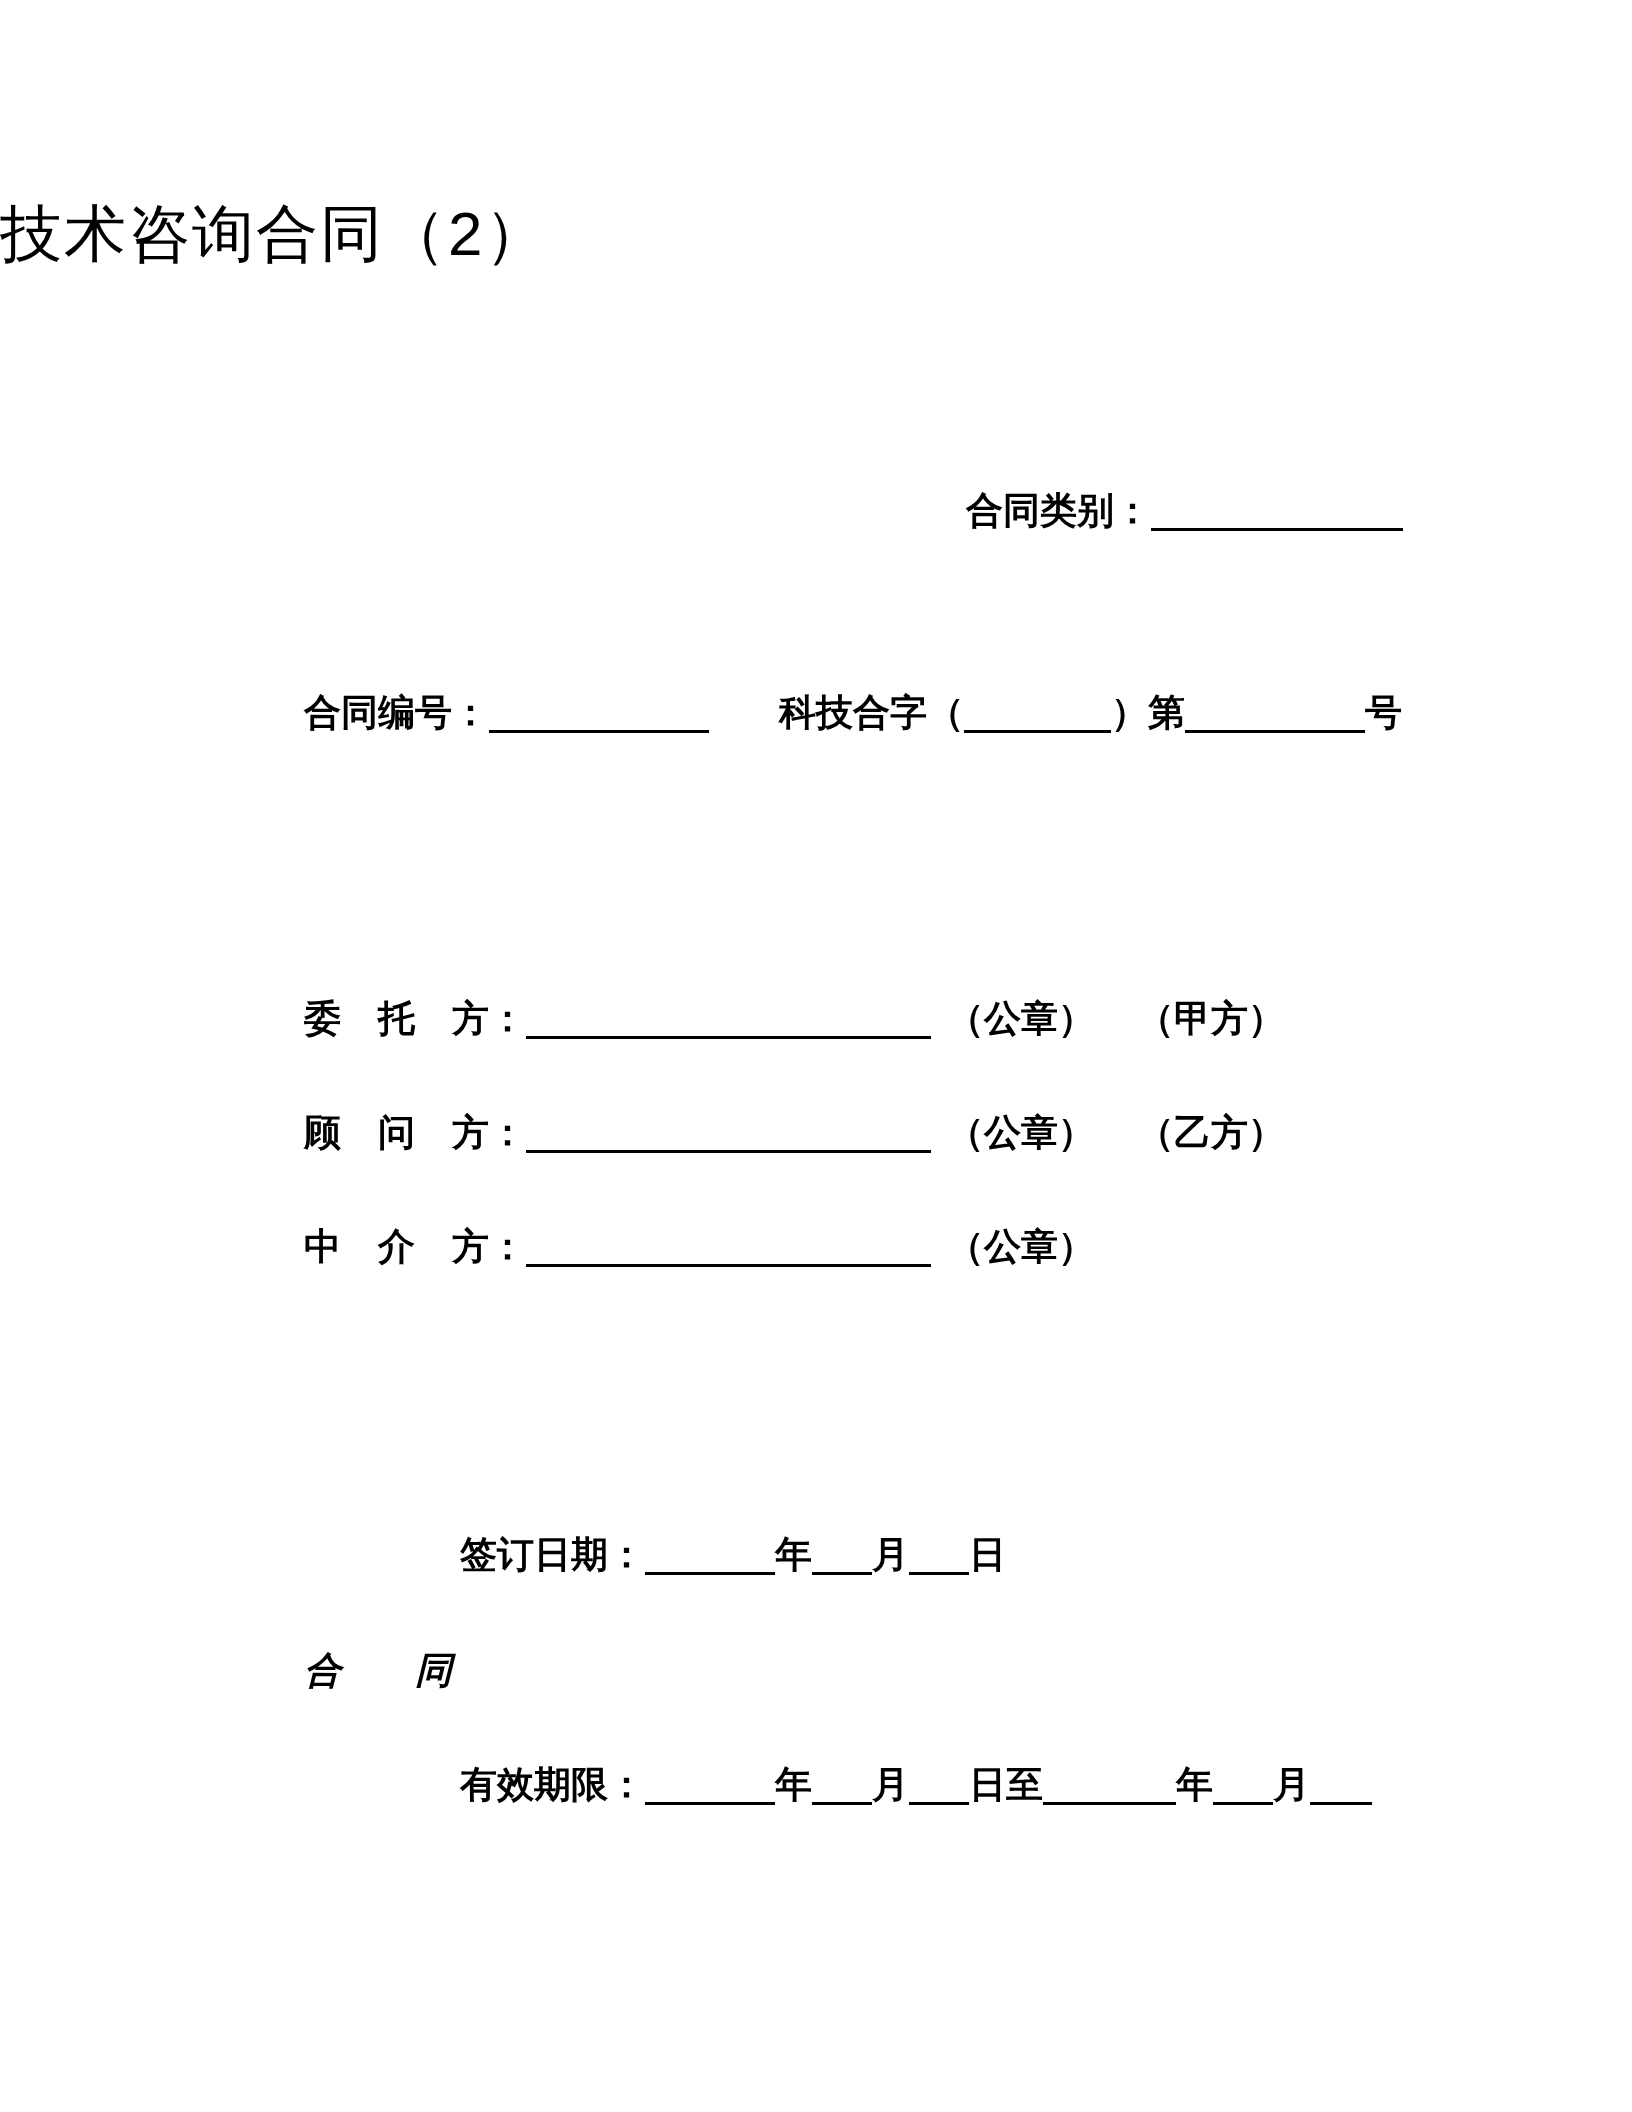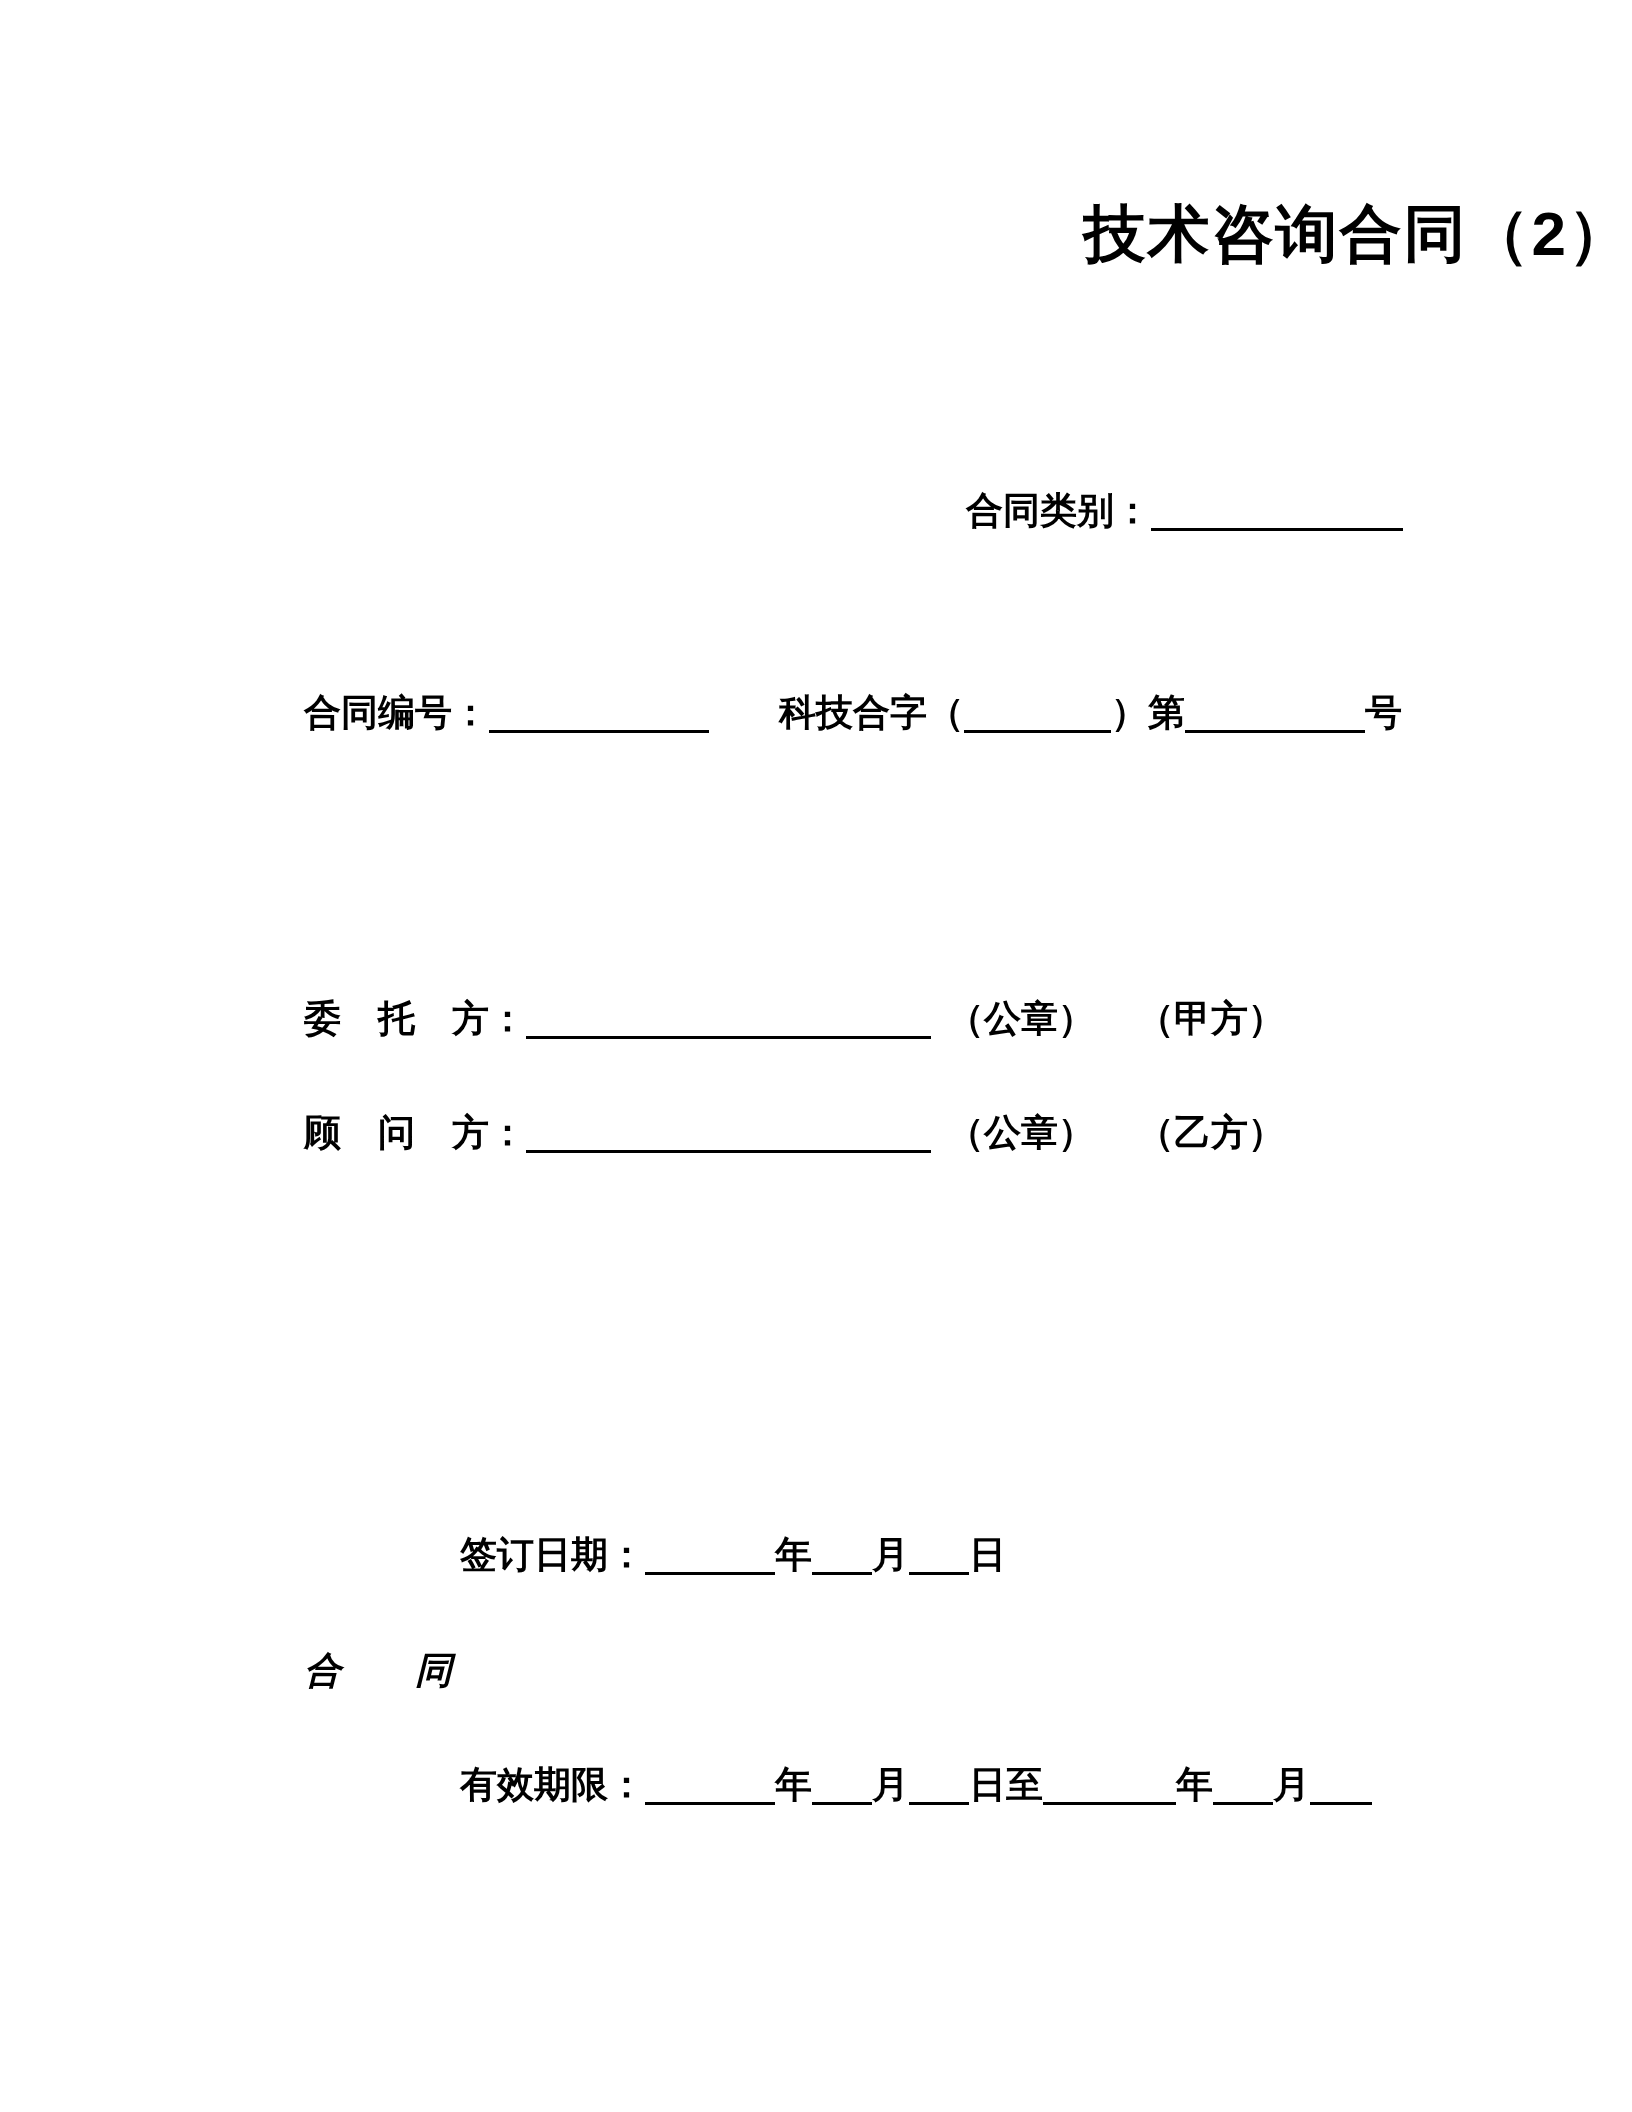--- a/index.html
+++ b/index.html
@@ -15,23 +15,23 @@
     color: #000000;
     font-family: "Liberation Sans", sans-serif;
     font-weight: 700;
     overflow: hidden;
   }
   .title {
     position: absolute;
     top: 192px;
     left: 0;
     width: 100%;
-    text-align: right;
+    text-align: left;
     font-size: 62px;
-    font-weight: 700;
+    font-weight: 400;
     letter-spacing: 2px;
   }
   .row {
     position: absolute;
     font-size: 37px;
     line-height: 1.25;
     white-space: nowrap;
   }
   .blank {
     display: inline-block;
@@ -54,20 +54,21 @@
 
   <div class="row" style="top:690px; left:304px;"><span class="lbl">合同编号：</span><span class="blank" style="width:220px"></span><span class="gap" style="width:70px"></span><span class="lbl">科技合字（</span><span class="blank" style="width:147px"></span><span class="lbl">）第</span><span class="blank" style="width:180px"></span><span class="lbl">号</span></div>
 
   <div class="row" style="top:488px; left:966px;"><span class="lbl">合同类别：</span><span class="blank" style="width:252px"></span></div>
 
 
   <div class="row" style="top:996px; left:304px;"><span class="lbl">委　托　方：</span><span class="blank" style="width:405px"></span><span class="gap" style="width:16px"></span><span class="lbl">（公章）</span><span class="gap" style="width:42px"></span><span class="lbl">（甲方）</span></div>
 
   <div class="row" style="top:1110px; left:304px;text-align:right;"><span class="lbl">顾　问　方：</span><span class="blank" style="width:405px"></span><span class="gap" style="width:16px"></span><span class="lbl">（公章）</span><span class="gap" style="width:42px"></span><span class="lbl">（乙方）</span></div>
 
+  <div class="row" style="top:1224px; left:304px;"><span class="lbl">中　介　方：</span><span class="blank" style="width:405px"></span><span class="gap" style="width:16px"></span><span class="lbl">（公章）</span></div>
 
 
   <div class="row" style="top:1532px; left:460px;"><span class="lbl">签订日期：</span><span class="blank" style="width:130px"></span><span class="lbl">年</span><span class="blank" style="width:60px"></span><span class="lbl">月</span><span class="blank" style="width:60px"></span><span class="lbl">日</span></div>
 
   <div class="row" style="top:1648px; left:304px;font-style:italic;"><span class="lbl">合　　同</span></div>
 
   <div class="row" style="top:1762px; left:460px;"><span class="lbl">有效期限：</span><span class="blank" style="width:130px"></span><span class="lbl">年</span><span class="blank" style="width:60px"></span><span class="lbl">月</span><span class="blank" style="width:60px"></span><span class="lbl">日至</span><span class="blank" style="width:133px"></span><span class="lbl">年</span><span class="blank" style="width:60px"></span><span class="lbl">月</span><span class="blank" style="width:62px"></span></div>
 
 </div>
 

